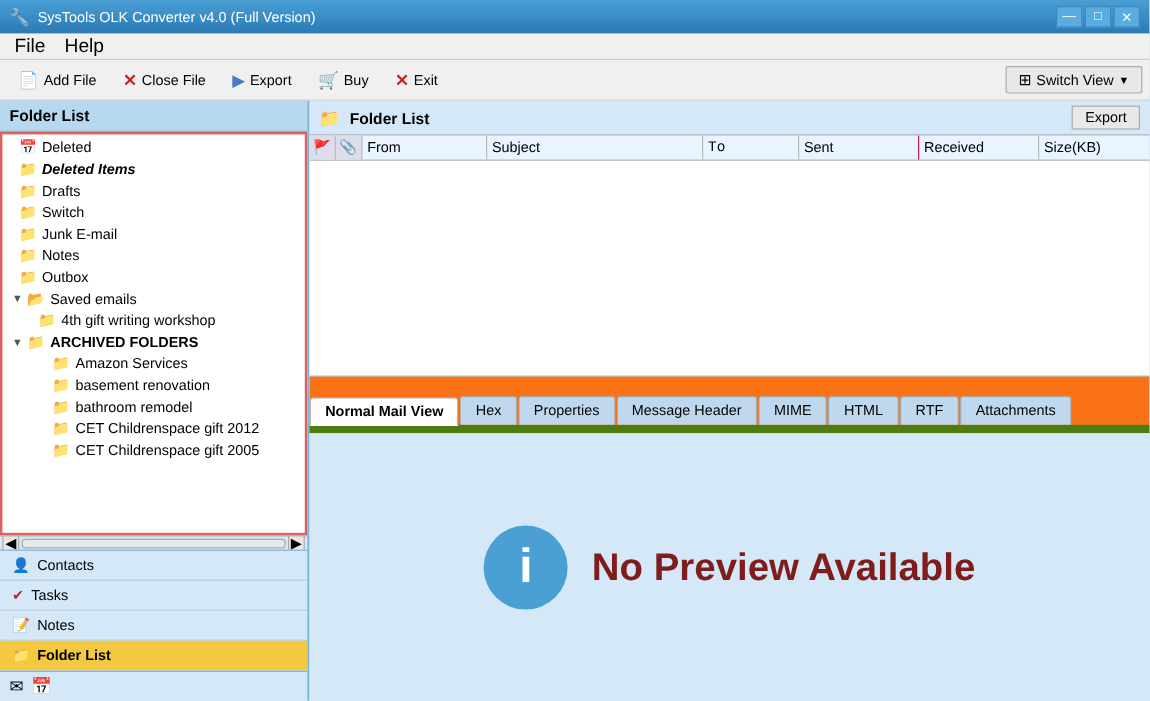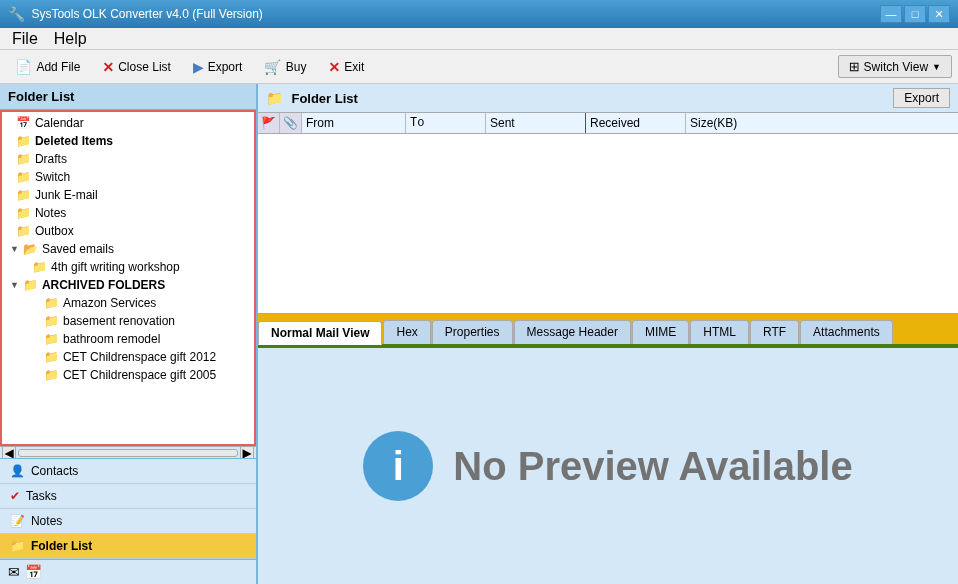--- a/index.html
+++ b/index.html
@@ -210,23 +210,23 @@
     .email-list-area {
       flex: 0 0 180px;
       background: white;
       border-bottom: 1px solid #aaa;
       overflow-y: auto;
     }
 
     
     .tabs-bar {
       display: flex;
-      background: #eab308;
-      border-bottom: 4px solid #4d7c0f;
-      padding-top: 6px;
+      background: #f97316;
+      border-bottom: 7px solid #4d7c0f;
+      padding-top: 16px;
       gap: 1px;
     }
     .tab {
       padding: 4px 12px;
       background: #c0d8ee;
       border: 1px solid #aaa;
       border-bottom: none;
       cursor: pointer;
       font-size: 12px;
       border-radius: 3px 3px 0 0;
@@ -255,23 +255,23 @@
       background: #4a9fd4;
       display: flex;
       align-items: center;
       justify-content: center;
       color: white;
       font-size: 40px;
       font-weight: bold;
       flex-shrink: 0;
     }
     .preview-text {
-      font-size: 40px;
+      font-size: 32px;
       font-weight: bold;
-      color: #737373;
+      color: #7f1d1d;
     }
   </style>
 </head>
 <body>
 
 <div class="title-bar">
   <div class="title-bar-left">
     <span class="title-bar-icon">🔧</span>
     <span>SysTools OLK Converter v4.0 (Full Version)</span>
   </div>
@@ -287,21 +287,21 @@
   <span class="menu-item">Help</span>
 </div>
 
 <div class="toolbar">
   <button class="toolbar-btn">
     <span style="color:#1a8a1a;font-size:14px;">📄</span>
     <span>Add File</span>
   </button>
   <button class="toolbar-btn">
     <span style="color:#cc2222;font-size:14px;font-weight:bold;">✕</span>
-    <span>Close List</span>
+    <span>Close File</span>
   </button>
   <button class="toolbar-btn">
     <span style="color:#4a7cc4;font-size:14px;">▶</span>
     <span>Export</span>
   </button>
   <button class="toolbar-btn">
     <span style="color:#cc6600;font-size:14px;">🛒</span>
     <span>Buy</span>
   </button>
   <button class="toolbar-btn">
@@ -322,26 +322,26 @@
   <div class="left-panel">
     <div class="left-panel-header">
       <span>Folder List</span>
     </div>
 
     <div class="folder-tree">
       <div class="folder-tree-inner">
 
         <div class="tree-item">
           <span style="margin-left:8px;">📅</span>
-          <span>Calendar</span>
+          <span>Deleted</span>
         </div>
 
         <div class="tree-item">
           <span style="margin-left:8px;">📁</span>
-          <span style="font-weight:bold;">Deleted Items</span>
+          <span style="font-weight:bold;font-style:italic;">Deleted Items</span>
         </div>
 
         <div class="tree-item">
           <span style="margin-left:8px;">📁</span>
           <span>Drafts</span>
         </div>
 
         <div class="tree-item">
           <span style="margin-left:8px;">📁</span>
           <span>Switch</span>
@@ -447,20 +447,21 @@
     </div>
 
     <div class="email-list-header">
       <div class="email-col-flag">
         <span>🚩</span>
       </div>
       <div class="email-col-clip">
         <span>📎</span>
       </div>
       <div class="email-col-from">From</div>
+      <div class="email-col-subject">Subject</div>
       <div class="email-col-to">To</div>
       <div class="email-col-sent">Sent</div>
       <div class="email-col-received">Received</div>
       <div class="email-col-size">Size(KB)</div>
     </div>
 
     <div class="email-list-area"></div>
 
     <div class="tabs-bar">
       <div class="tab active">

